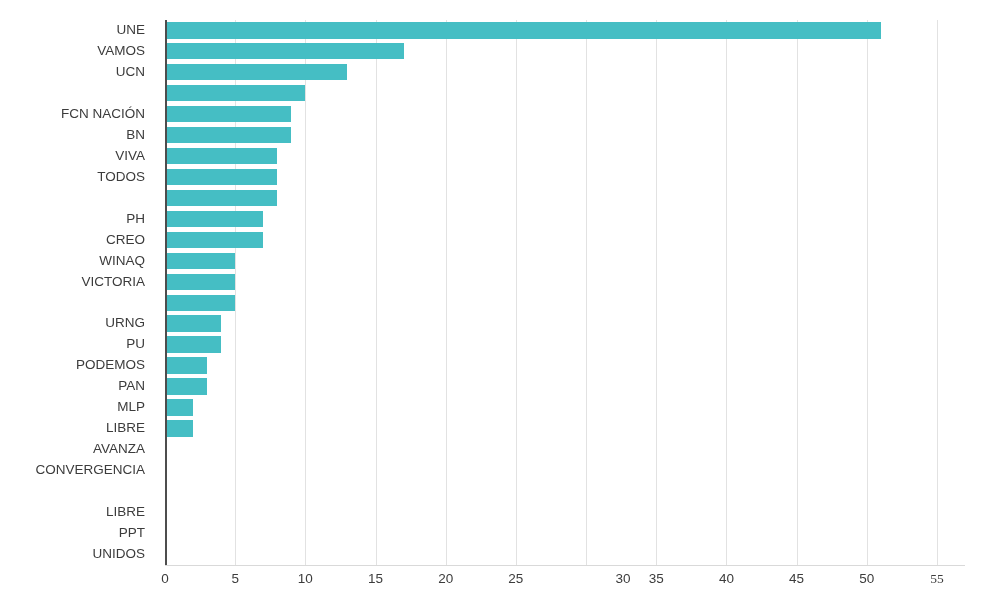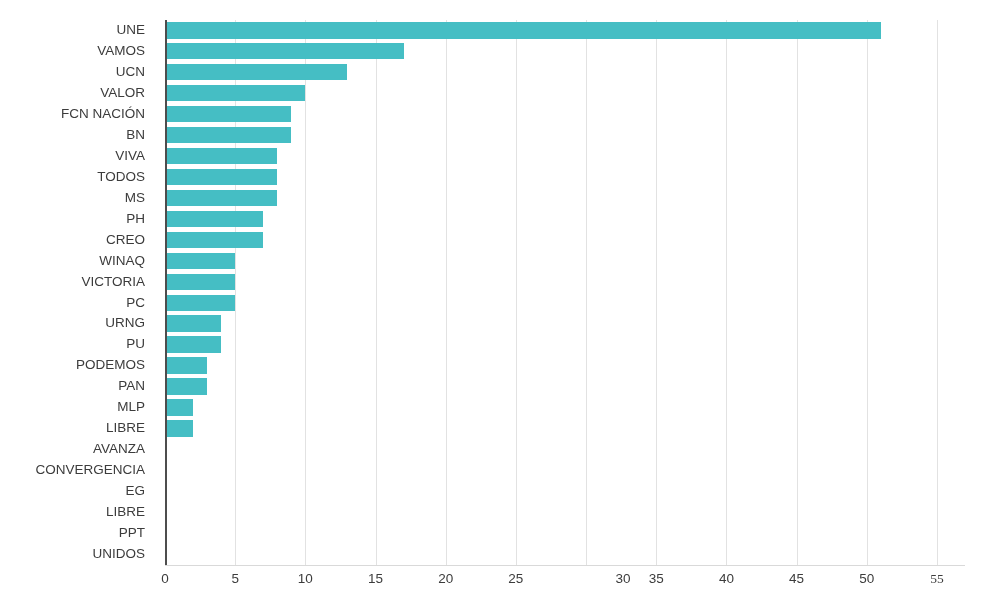--- a/index.html
+++ b/index.html
@@ -114,40 +114,36 @@
 </style>
 </head>
 <body>
 
 <div id="chart-root">
 
   <div id="y-labels">
       <div class="cat-label" style="top: 0px;">UNE</div>
       <div class="cat-label" style="top: 20.9615px;">VAMOS</div>
       <div class="cat-label" style="top: 41.9231px;">UCN</div>
-      <div class="cat-label" style="top: 62.8846px;">VALOR</div>
       <div class="cat-label" style="top: 83.8462px;">FCN NACIÓN</div>
       <div class="cat-label" style="top: 104.808px;">BN</div>
       <div class="cat-label" style="top: 125.769px;">VIVA</div>
       <div class="cat-label" style="top: 146.731px;">TODOS</div>
-      <div class="cat-label" style="top: 167.692px;">MS</div>
       <div class="cat-label" style="top: 188.654px;">PH</div>
       <div class="cat-label" style="top: 209.615px;">CREO</div>
       <div class="cat-label" style="top: 230.577px;">WINAQ</div>
       <div class="cat-label" style="top: 251.538px;">VICTORIA</div>
-      <div class="cat-label" style="top: 272.5px;">PC</div>
       <div class="cat-label" style="top: 293.462px;">URNG</div>
       <div class="cat-label" style="top: 314.423px;">PU</div>
       <div class="cat-label" style="top: 335.385px;">PODEMOS</div>
       <div class="cat-label" style="top: 356.346px;">PAN</div>
       <div class="cat-label" style="top: 377.308px; padding-left: 43px;">MLP</div>
       <div class="cat-label" style="top: 398.269px;">LIBRE</div>
       <div class="cat-label" style="top: 419.231px;">AVANZA</div>
       <div class="cat-label" style="top: 440.192px;">CONVERGENCIA</div>
-      <div class="cat-label" style="top: 461.154px;">EG</div>
       <div class="cat-label" style="top: 482.115px;">LIBRE</div>
       <div class="cat-label" style="top: 503.077px; text-align: right;">PPT</div>
       <div class="cat-label" style="top: 524.038px;">UNIDOS</div>
     </div>
 
   <div id="plot-area">
     <div id="gridlines">
         <div class="gridline zero" style="left: 0px;"></div>
         <div class="gridline" style="left: 70.1754px;"></div>
         <div class="gridline" style="left: 140.351px;"></div>

